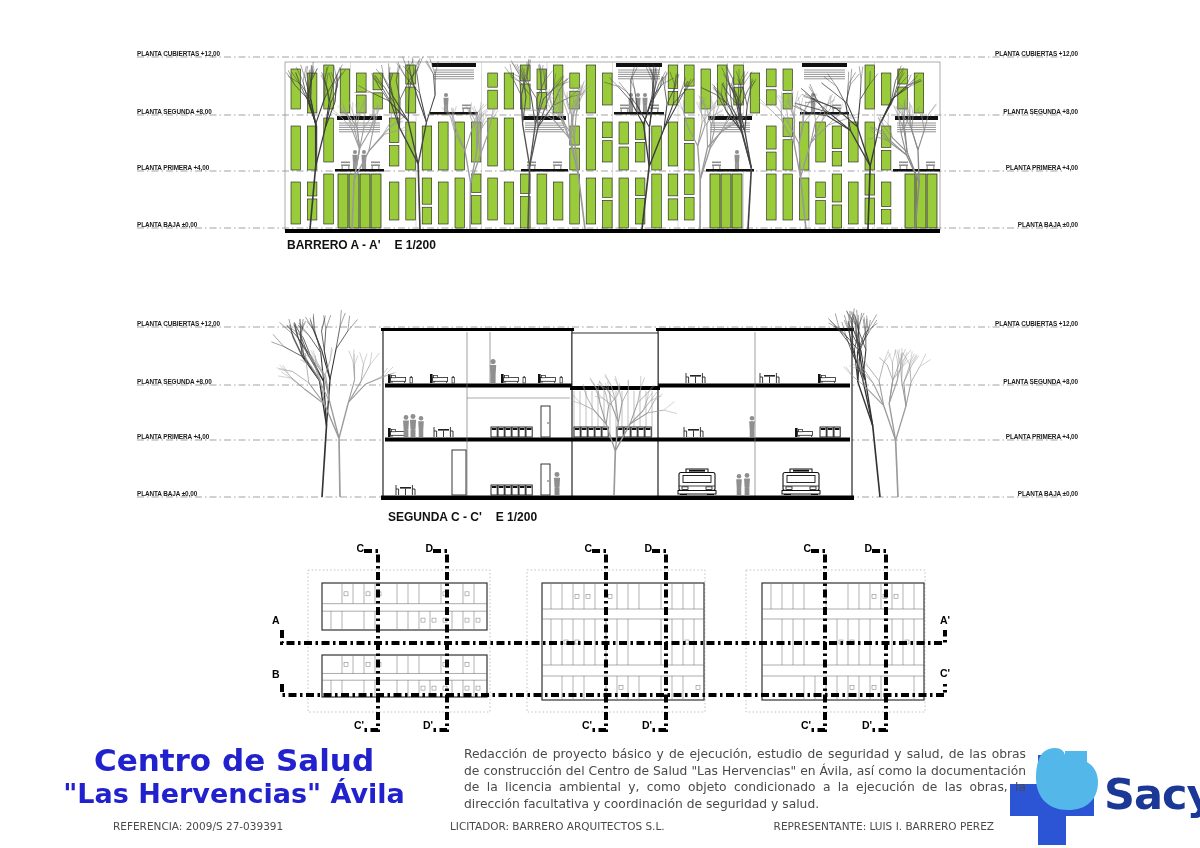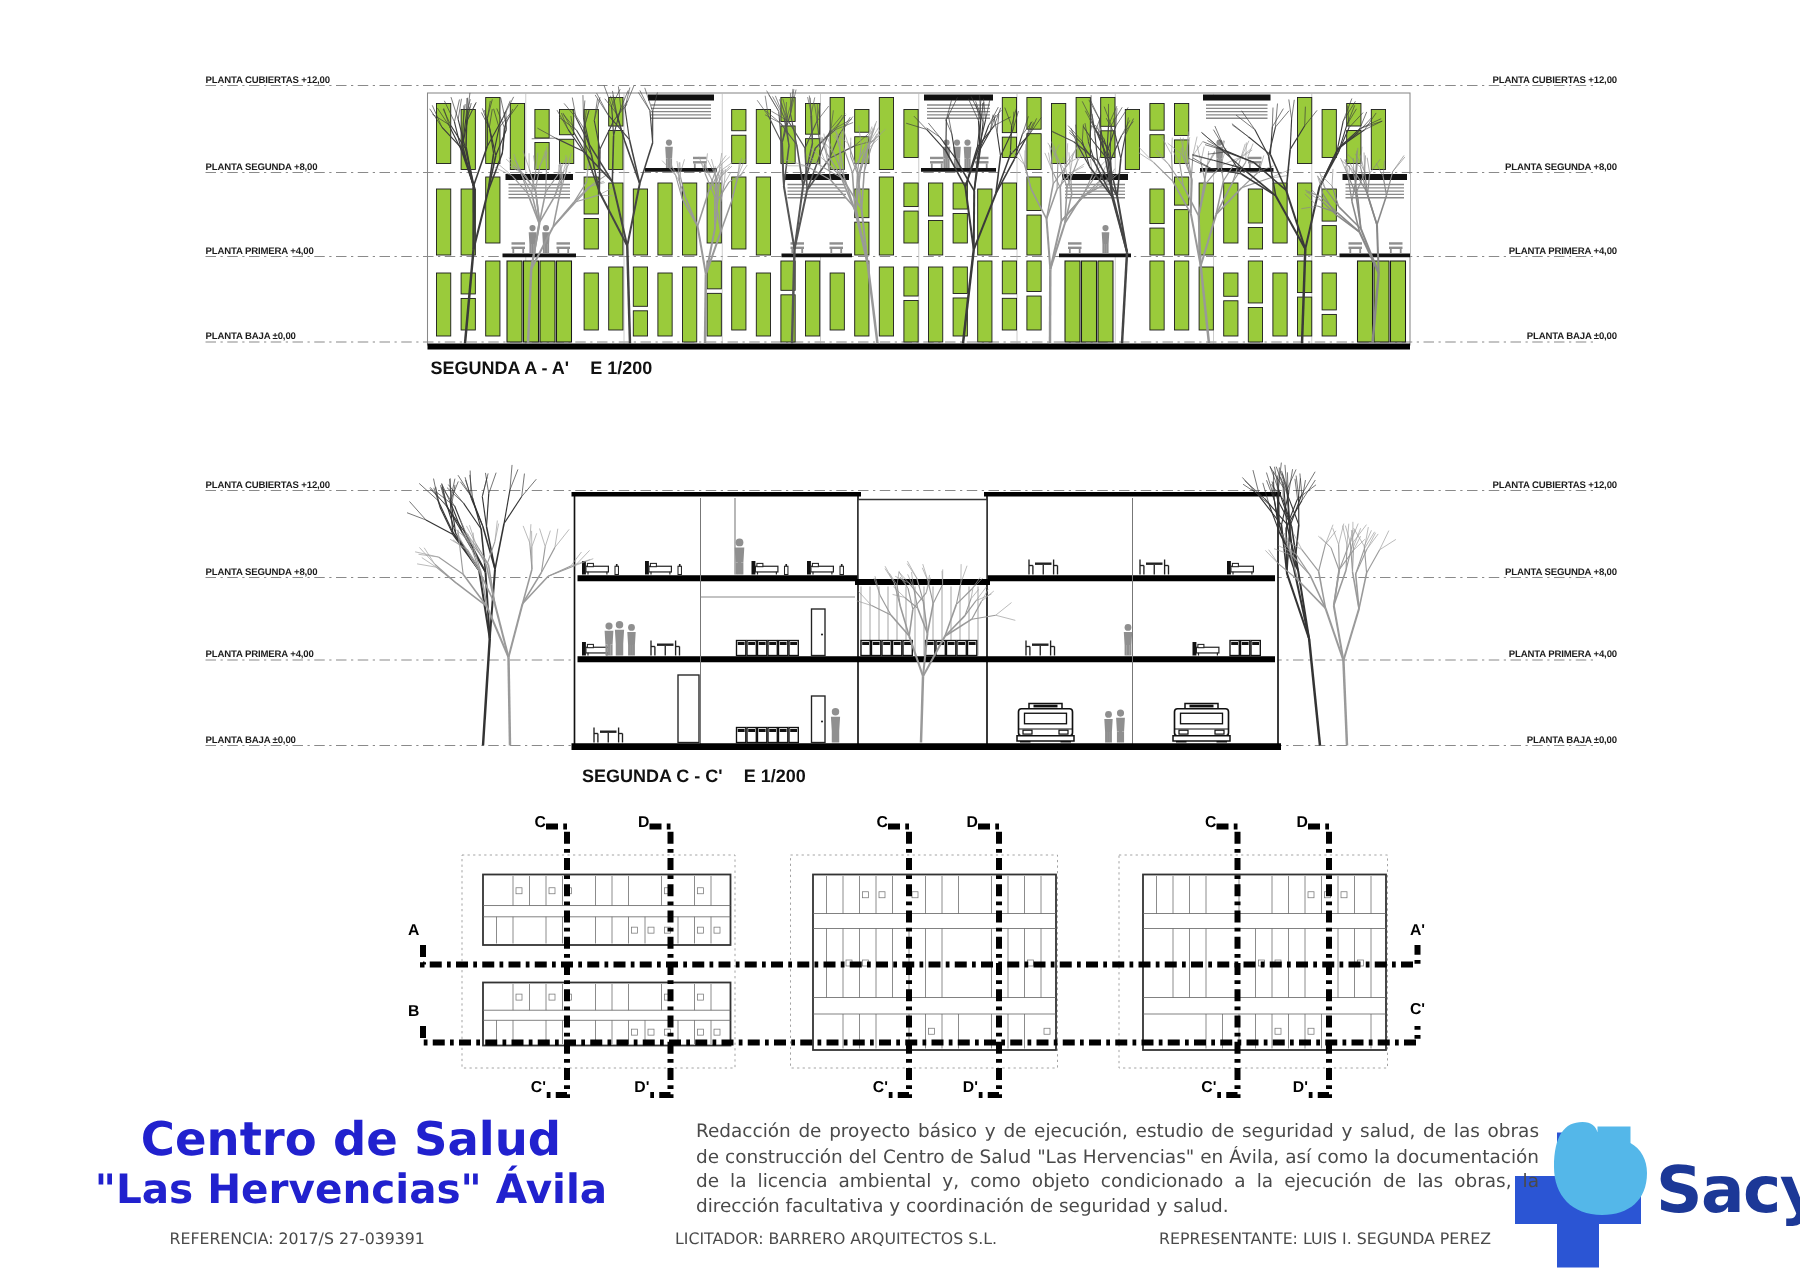--- a/index.html
+++ b/index.html
@@ -1873,21 +1873,21 @@
   <div class="lvl" style="left:137px;top:320px">PLANTA CUBIERTAS +12,00</div>
   <div class="lvl" style="left:137px;top:378px">PLANTA SEGUNDA +8,00</div>
   <div class="lvl" style="left:137px;top:433px">PLANTA PRIMERA +4,00</div>
   <div class="lvl" style="left:137px;top:490px">PLANTA BAJA ±0,00</div>
   <div class="lvl r" style="right:122px;top:320px">PLANTA CUBIERTAS +12,00</div>
   <div class="lvl r" style="right:122px;top:378px">PLANTA SEGUNDA +8,00</div>
   <div class="lvl r" style="right:122px;top:433px">PLANTA PRIMERA +4,00</div>
   <div class="lvl r" style="right:122px;top:490px">PLANTA BAJA ±0,00</div>
 
   <div class="sec-title" style="left:287px;top:239px">
-    <span>SEGUNDA A - A'</span><span class="sc">E 1/200</span>
+    <span>BARRERO A - A'</span><span class="sc">E 1/200</span>
   </div>
   <div class="sec-title" style="left:388px;top:511px">
     <span>SEGUNDA C - C'</span><span class="sc">E 1/200</span>
   </div>
 
   <div class="cut ra" style="left:348px;top:543px;width:16px">C</div>
   <div class="cut ra" style="left:417px;top:543px;width:16px">D</div>
   <div class="cut ra" style="left:344px;top:720px;width:20px">C'</div>
   <div class="cut ra" style="left:413px;top:720px;width:20px">D'</div>
   <div class="cut ra" style="left:576px;top:543px;width:16px">C</div>
@@ -1900,18 +1900,18 @@
   <div class="cut ra" style="left:852px;top:720px;width:20px">D'</div>
   <div class="cut" style="left:272px;top:615px">A</div>
   <div class="cut" style="left:272px;top:669px">B</div>
   <div class="cut" style="left:940px;top:615px">A'</div>
   <div class="cut" style="left:940px;top:668px">C'</div>
 
   <div class="tb-title">
     <div class="l1">Centro de Salud</div>
     <div class="l2">"Las Hervencias" Ávila</div>
   </div>
-  <div class="tb-ref">REFERENCIA: 2017/S 27-039391</div>
+  <div class="tb-ref">REFERENCIA: 2009/S 27-039391</div>
   <div class="tb-desc">Redacción de proyecto básico y de ejecución, estudio de seguridad y salud, de las obras de construcción del Centro de Salud "Las Hervencias" en Ávila, así como la documentación de la licencia ambiental y, como objeto condicionado a la ejecución de las obras, la dirección facultativa y coordinación de seguridad y salud.</div>
   <div class="tb-lic">LICITADOR: BARRERO ARQUITECTOS S.L.</div>
-  <div class="tb-rep">REPRESENTANTE: LUIS I. SEGUNDA PEREZ</div>
+  <div class="tb-rep">REPRESENTANTE: LUIS I. BARRERO PEREZ</div>
   <div class="sacyl-text">Sacyl</div>
 </div>
 
 </body></html>

